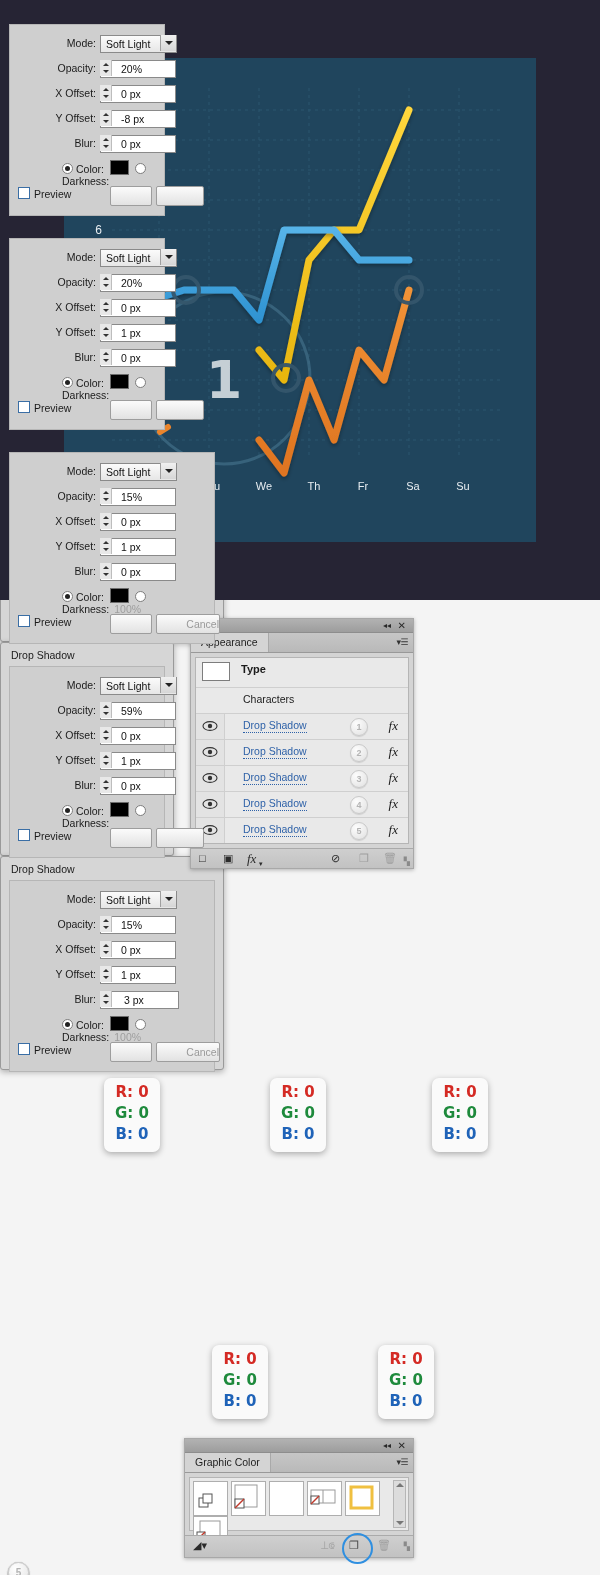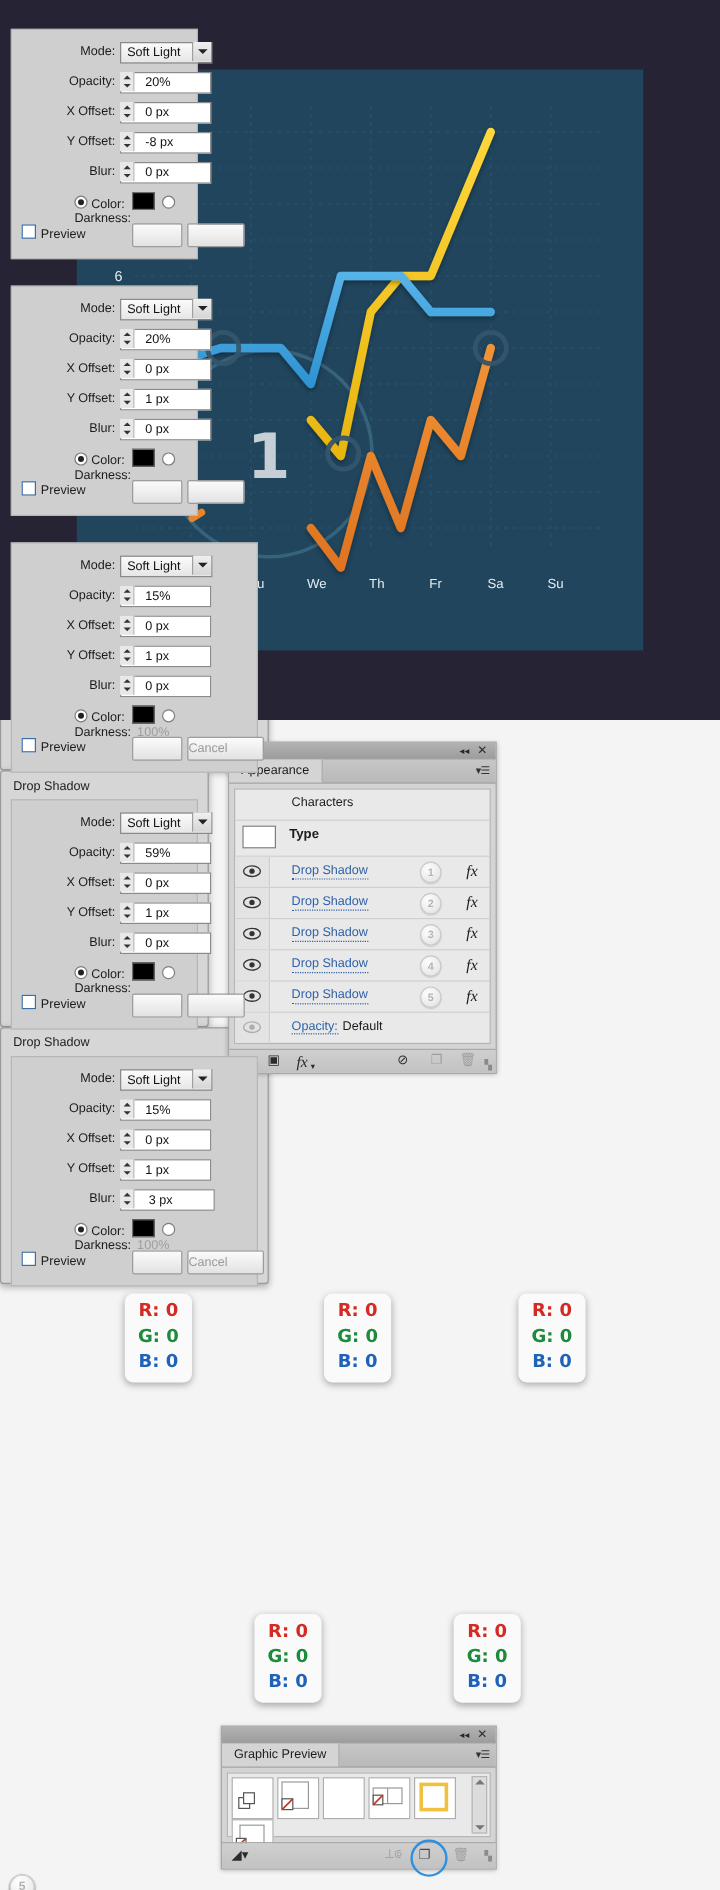--- a/index.html
+++ b/index.html
@@ -77,21 +77,21 @@
   .colorrow{position:relative;height:16px;margin:2px 0 0 0;font-size:10.5px;color:#1b1b1b;}
   .rad{display:inline-block;width:9px;height:9px;border-radius:50%;border:1px solid #7d7d7d;
        background:#fff;vertical-align:-1px;margin-right:3px;position:relative;}
   .rad.on:after{content:"";position:absolute;left:2px;top:2px;width:5px;height:5px;border-radius:50%;background:#222;}
   .cswatch{display:inline-block;width:17px;height:13px;background:#000;border:1px solid #6d6d6d;vertical-align:-2px;margin:0 6px;}
   .darkval{color:#9e9e9e;margin-top:36px;}
   .prevrow{position:relative;height:20px;margin-top:11px;font-size:10.5px;color:#1b1b1b;}
   .chk{display:inline-block;width:10px;height:10px;border:1px solid #3a6ea5;background:#fff;vertical-align:-1px;margin-right:4px;}
   .btn{position:absolute;height:18px;border:1px solid #9d9d9d;border-radius:2px;
        background:linear-gradient(#fbfbfb,#e2e2e2);font-size:10.5px;color:#9a9a9a;
-       line-height:18px;text-align:left;}
+       line-height:18px;text-align:right;}
   .badge{position:absolute;width:19px;height:19px;border-radius:50%;
          background:radial-gradient(circle at 35% 30%,#fff,#e4e4e4);border:1px solid #cecece;
          color:#b2b2b2;font-size:10px;font-weight:bold;text-align:center;line-height:19px;
          box-shadow:0 1px 2px rgba(0,0,0,.15);}
   .rgb{position:absolute;width:56px;height:70px;border-radius:7px;background:#fafafa;
        box-shadow:0 2px 6px rgba(0,0,0,.3);padding-top:4px;}
   .rgb div{font-size:15px;font-weight:bold;line-height:21px;text-align:center;
            font-family:"DejaVu Sans",sans-serif;}
   .rgb .r{color:#d42a24;} .rgb .g{color:#1e8a3c;} .rgb .b{color:#1f63b8;}
 
@@ -198,26 +198,26 @@
     <span class="tb-ic" style="right:7px;font-size:10px;">✕</span>
   </div>
   <div class="ai-tabrow">
     <div class="ai-tab">
       <span>Appearance</span>
     </div>
     <span class="ai-menu">▾☰</span>
   </div>
 
   <div class="ap-body">
-    <div class="ap-row">
-      <span class="ap-lbl-chars">Characters</span>
-    </div>
     <div class="ap-row" style="height:29px;">
       <span class="ap-sw"></span>
       <span class="ap-lbl-type">Type</span>
+    </div>
+    <div class="ap-row">
+      <span class="ap-lbl-chars">Characters</span>
     </div>
 
     <div class="ap-row">
       <span class="ap-gut"></span>
       <svg class="ap-eye" viewBox="0 0 16 12">
         <ellipse cx="8" cy="6" rx="7" ry="4.4" fill="none" stroke="#333" stroke-width="1.1"></ellipse>
         <circle cx="8" cy="6" r="2.2" fill="#333"></circle>
         </svg>
       <span class="ap-name">Drop Shadow</span>
       <span class="ap-num">1</span>
@@ -257,30 +257,20 @@
       <span class="ap-gut"></span>
       <svg class="ap-eye" viewBox="0 0 16 12">
         <ellipse cx="8" cy="6" rx="7" ry="4.4" fill="none" stroke="#333" stroke-width="1.1"></ellipse>
         <circle cx="8" cy="6" r="2.2" fill="#333"></circle>
         </svg>
       <span class="ap-name">Drop Shadow</span>
       <span class="ap-num">5</span>
       <span class="ap-fx">fx</span>
     </div>
 
-    <div class="ap-row">
-      <span class="ap-gut"></span>
-      <svg class="ap-eye" style="opacity:.3" viewBox="0 0 16 12">
-        <ellipse cx="8" cy="6" rx="7" ry="4.4" fill="none" stroke="#333" stroke-width="1.1"></ellipse>
-        <circle cx="8" cy="6" r="2.2" fill="#333"></circle>
-        </svg>
-      <span class="ap-opacity">
-        <b>Opacity:</b><span class="ap-opval">Default</span>
-      </span>
-    </div>
   </div>
 
   <div class="ap-foot">
     <span style="left:8px;">□</span>
     <span style="left:32px;">▣</span>
     <span style="left:56px;font-style:italic;font-family:'Liberation Serif',serif;font-size:13px;">fx</span>
     <span style="left:68px;top:7px;font-size:7px;">▾</span>
     <span style="left:140px;">⊘</span>
     <span style="left:168px;color:#9e9e9e;">❐</span>
     <span style="left:192px;color:#9e9e9e;">🗑</span>
@@ -523,21 +513,21 @@
   <div class="b">B: 0</div>
 </div>
 
 <div class="ai-panel" id="gstyles">
   <div class="ai-titlebar">
     <span class="tb-ic" style="right:22px;">◂◂</span>
     <span class="tb-ic" style="right:7px;font-size:10px;">✕</span>
   </div>
   <div class="ai-tabrow">
     <div class="ai-tab">
-      <span>Graphic Preview</span>
+      <span>Graphic Color</span>
     </div>
     <span class="ai-menu">▾☰</span>
   </div>
 
   <div class="gs-body">
     <div class="gs-strip">
       <div class="gs-cell">
         <svg width="31" height="31" viewBox="0 0 31 31">
           <rect x="5" y="16" width="9" height="9" fill="#fff" stroke="#555"></rect>
           <rect x="9" y="12" width="9" height="9" fill="#fff" stroke="#555"></rect>

